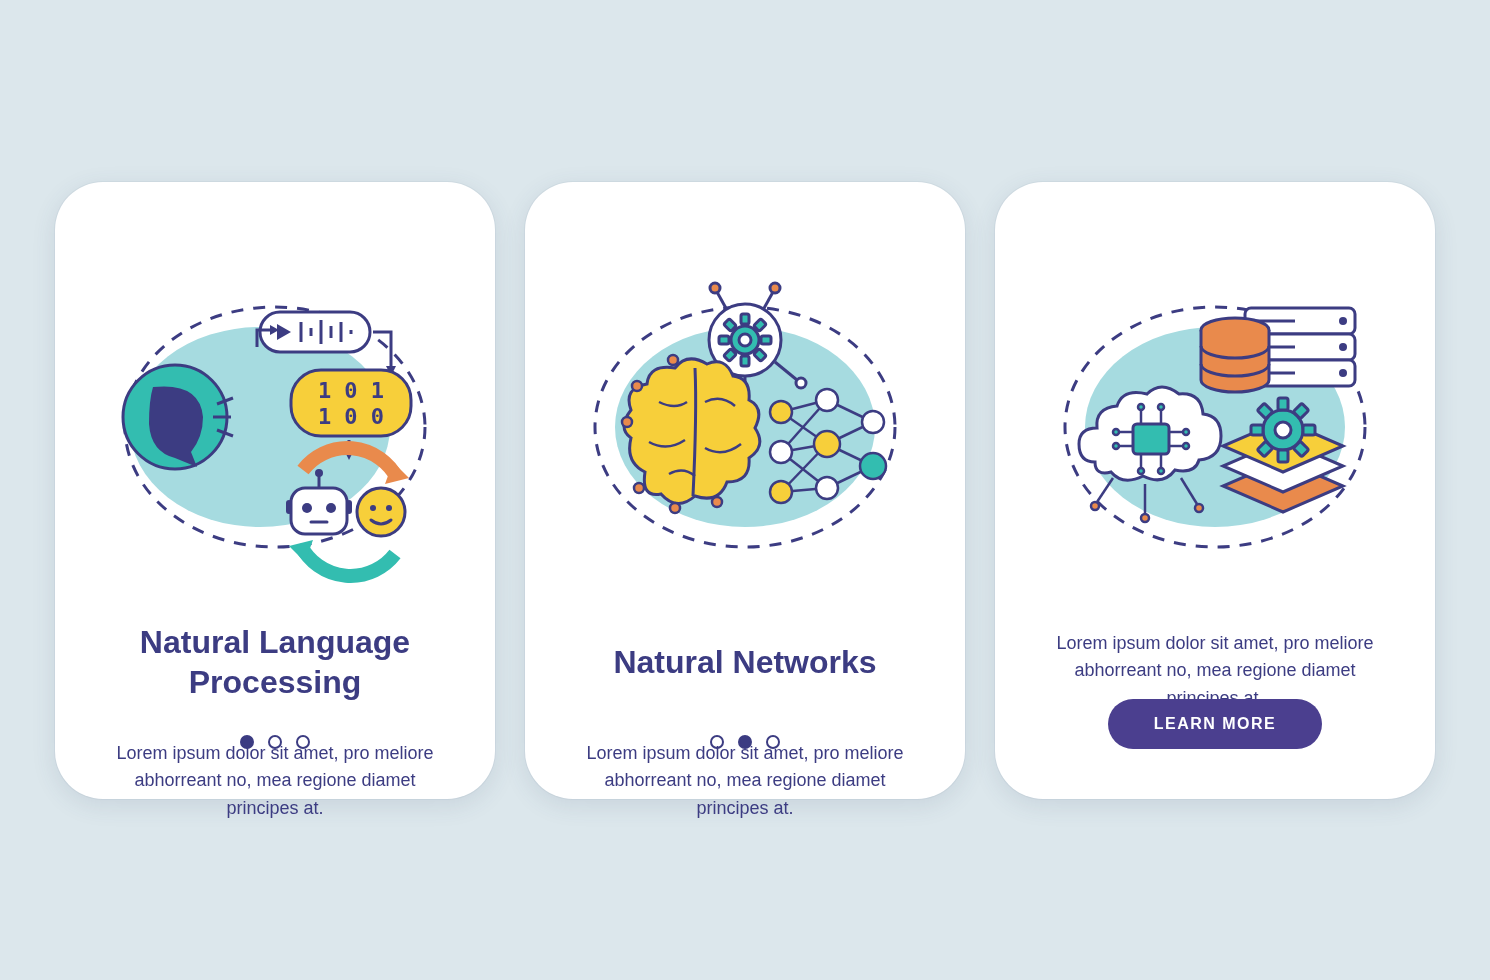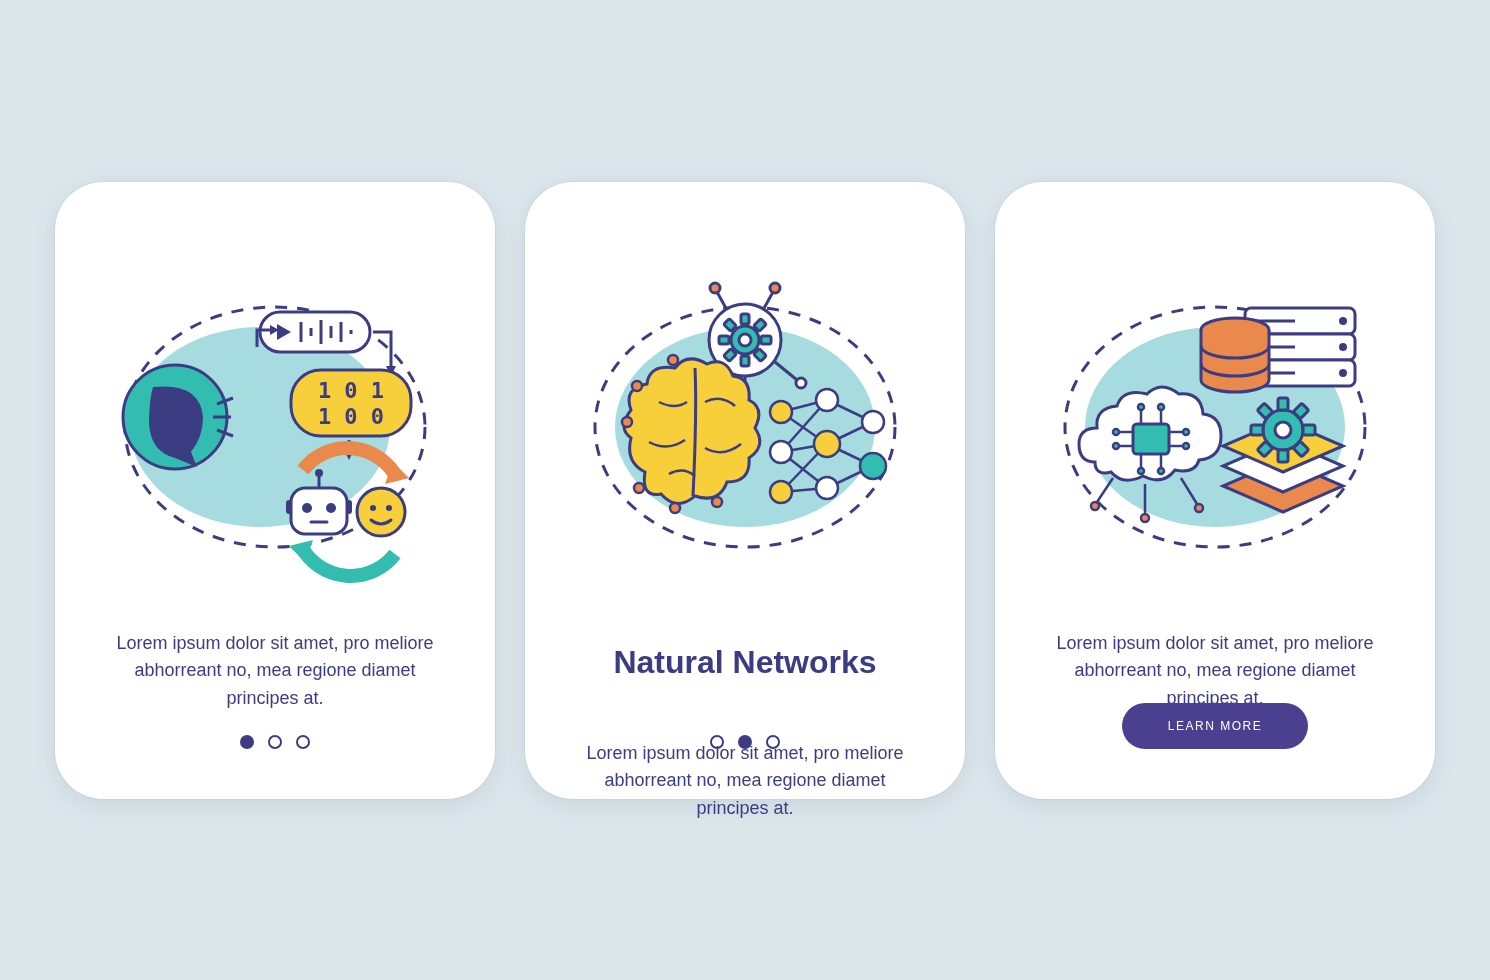--- a/index.html
+++ b/index.html
@@ -65,22 +65,22 @@
   .dot {
     width: 14px; height: 14px;
     border-radius: 50%;
     border: 2px solid #3c3c82;
     background: transparent;
   }
   .dot.active { background: #3c3c82; }
   .cta-button {
     background: #4b3f8f;
     color: #ffffff;
-    font-size: 12px;
-    font-weight: 400;
+    font-size: 16px;
+    font-weight: 700;
     letter-spacing: 1.5px;
     padding: 16px 46px;
     border: none;
     border-radius: 999px;
     cursor: pointer;
   }
 </style>
 </head>
 <body>
 
@@ -146,20 +146,21 @@
         <rect x="181" y="248" width="6" height="14" rx="3" fill="#3c3c82"></rect>
         <rect x="241" y="248" width="6" height="14" rx="3" fill="#3c3c82"></rect>
 
         <circle cx="276" cy="260" r="24" fill="#f7cf3a" stroke="#3c3c82" stroke-width="3"></circle>
         <circle cx="268" cy="256" r="3" fill="#3c3c82"></circle>
         <circle cx="284" cy="256" r="3" fill="#3c3c82"></circle>
         <path d="M266 268 Q276 276 286 268" fill="none" stroke="#3c3c82" stroke-width="3" stroke-linecap="round"></path>
       </g>
     </svg>
   </div>
+  <h2 class="title">Natural Language Processing</h2>
   <p class="desc">Lorem ipsum dolor sit amet, pro meliore abhorreant no, mea regione diamet principes at.</p>
   <div class="footer">
     <div class="dots">
       <span class="dot active"></span>
       <span class="dot"></span>
       <span class="dot"></span>
     </div>
   </div>
 </div>
 

